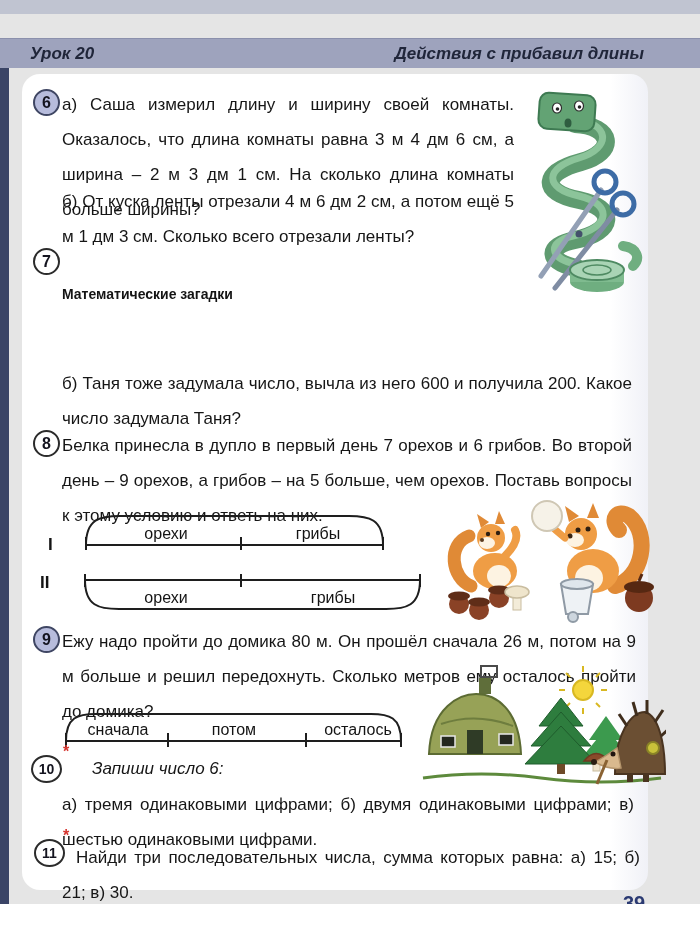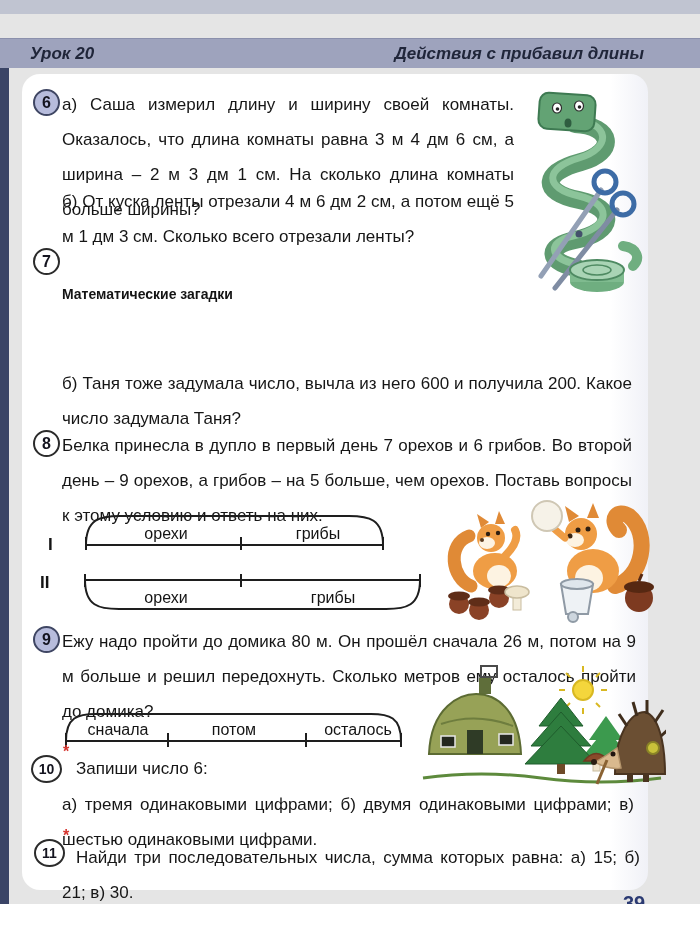--- a/index.html
+++ b/index.html
@@ -259,21 +259,21 @@
       <rect x="206" y="110" width="6" height="8" fill="#4a3420"></rect>
       <rect x="222" y="110" width="6" height="8" fill="#4a3420"></rect>
       <circle cx="232" cy="84" r="6" fill="#c9c23a" stroke="#8a8426" stroke-width="2"></circle>
     </g>
   </svg>
 
   <div class="badge open wide" style="left:31px;top:755px;">
     <span>10</span>
   </div>
   <span class="star" style="left:63px;top:747px;">*</span>
-  <div class="intro" style="left:76px;top:756px;width:300px;">Запиши число 6:</div>
+  <div class="intro" style="left:92px;top:756px;width:300px;font-style:italic;">Запиши число 6:</div>
   <div class="ptext" style="left:62px;top:787px;width:572px;">а) тремя одинаковыми цифрами; б) двумя одинаковыми цифрами; в) шестью одинаковыми цифрами.</div>
 
   <div class="badge open wide" style="left:34px;top:839px;">
     <span>11</span>
   </div>
   <span class="star" style="left:63px;top:831px;">*</span>
   <div class="ptext indent1" style="left:62px;top:840px;width:578px;">Найди три последовательных числа, сумма которых равна: а) 15; б) 21; в) 30.</div>
 
   <div class="pagenum">39</div>
 

